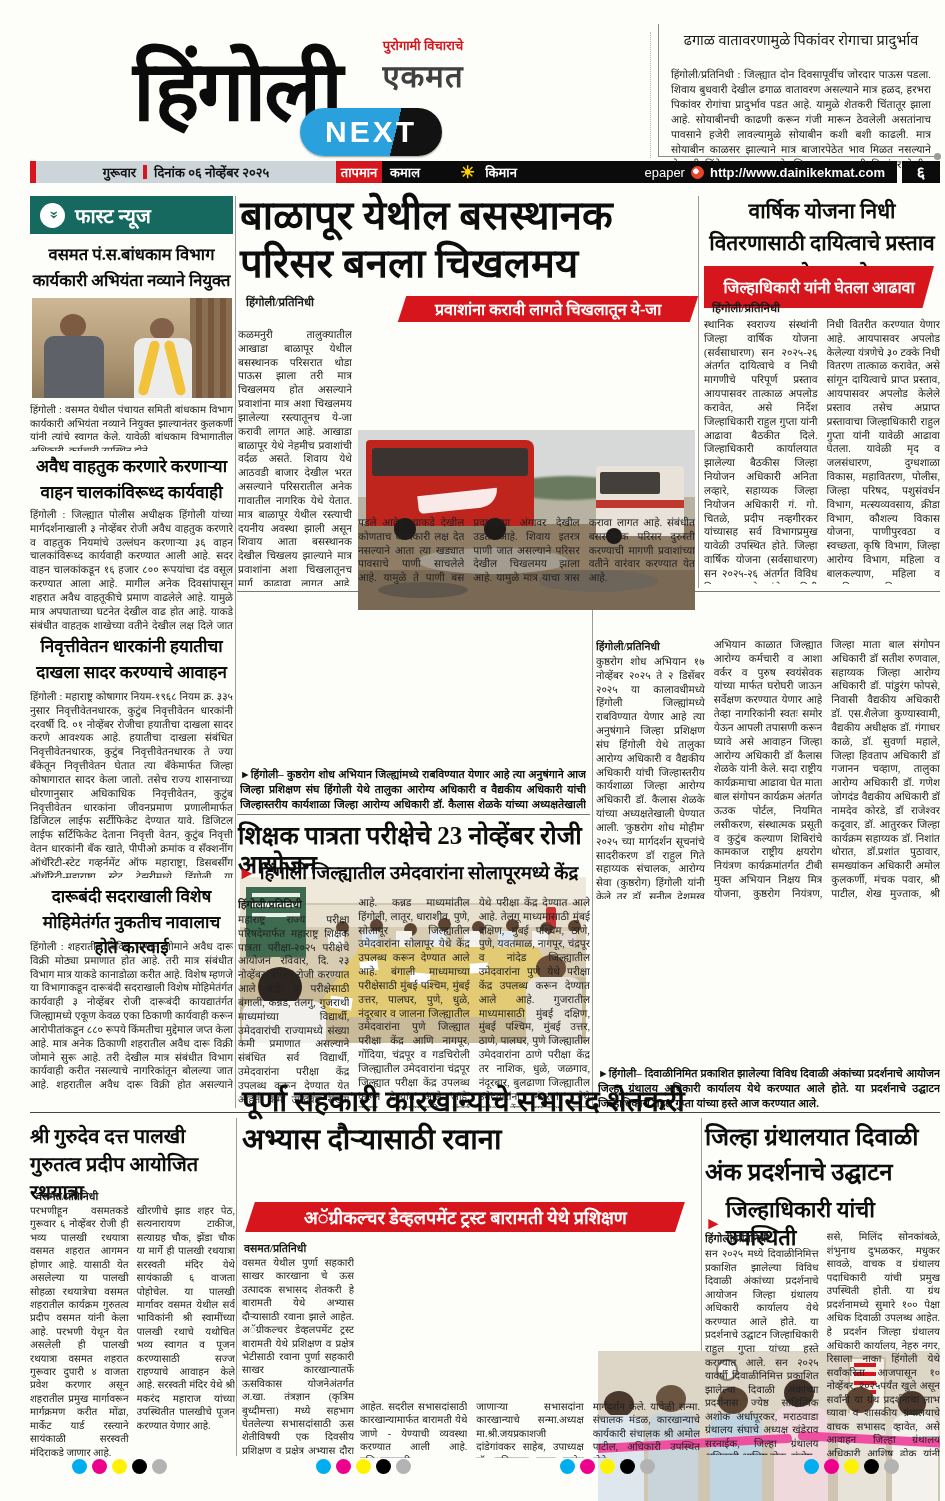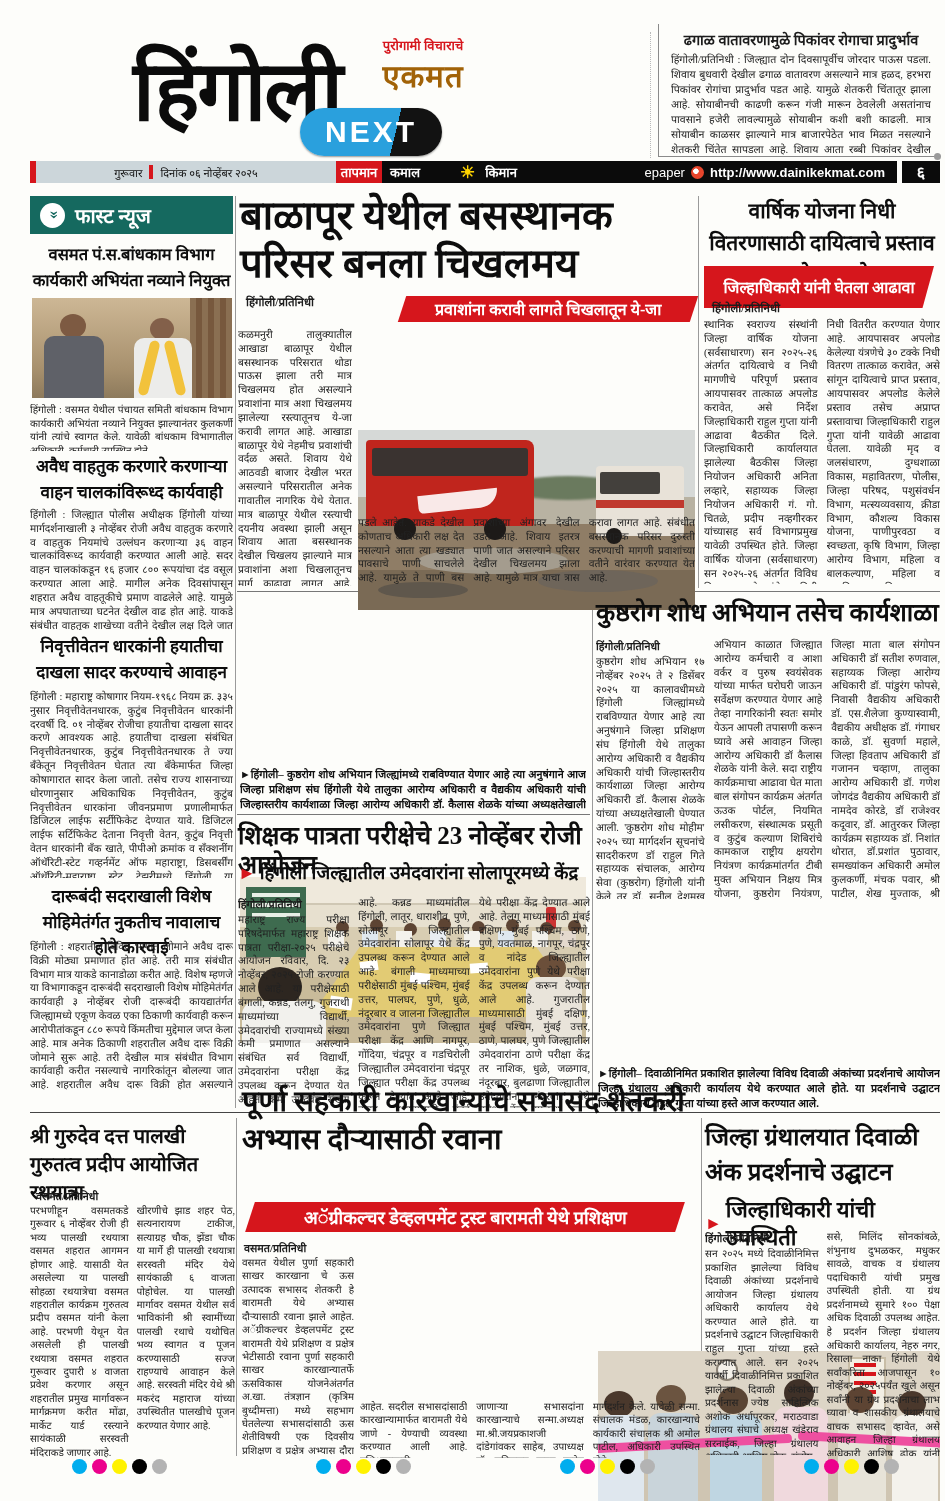--- a/index.html
+++ b/index.html
@@ -3,34 +3,34 @@
 <meta charset="utf-8">
 <style>
   html,body{margin:0;padding:0;background:#e9e9e6;}
   .page{position:relative;width:945px;height:1501px;margin:0 auto;background:#fdfdfa;
         font-family:"Liberation Serif",serif;color:#1c1c1c;overflow:hidden;}
   .abs{position:absolute;}
   
   .m-title{font-size:84px;font-weight:800;line-height:1.05;letter-spacing:-2px;color:#0b0b0b;
            font-family:"DejaVu Sans",sans-serif;}
   .m-tagline{font-size:13px;font-weight:700;color:#d6161c;text-align:center;}
-  .m-brand{font-size:31px;font-weight:800;color:#a16207;text-align:center;letter-spacing:1px;
+  .m-brand{font-size:31px;font-weight:800;color:#404040;text-align:center;letter-spacing:1px;
            font-family:"DejaVu Sans",sans-serif;}
   .next-logo{width:142px;height:48px;background:linear-gradient(104deg,#2aa0dd 0 66%,#121212 66% 100%);
              display:flex;align-items:center;justify-content:center;box-shadow:0 1px 2px rgba(0,0,0,.4);}
   .next-logo span{color:#fff;font-family:"Liberation Sans",sans-serif;font-weight:800;font-size:30px;letter-spacing:3px;}
   .side-rule{border-left:1px dotted #b9b9b9;}
   
   .wbox{border-left:1px solid #8a8a8a;border-bottom:1px solid #8a8a8a;padding:5px 9px 4px 12px;box-sizing:border-box;}
-  .wbox .wt{font-size:14.5px;font-weight:700;text-align:center;margin-bottom:3px;}
+  .wbox .wt{font-size:14.5px;font-weight:400;text-align:center;margin-bottom:18px;}
   .wbox .wb{font-size:10.6px;line-height:1.42;text-align:justify;}
   .wdot{width:7px;height:7px;border-radius:50%;background:#9a9a9a;}
   
   .graybar{background:#ccd6da;display:flex;align-items:center;justify-content:center;gap:7px;
-           font-size:11px;font-weight:400;color:#111;}
+           font-size:13px;font-weight:700;color:#111;}
   .redsep{width:4px;height:14px;background:#d6161c;}
   .blackbar{background:#0b0b0b;color:#fff;display:flex;align-items:center;font-size:13px;font-weight:700;
             font-family:"Liberation Sans",sans-serif;}
   .tempbox{background:#d6161c;color:#fff;display:flex;align-items:center;justify-content:center;
            font-size:13px;font-weight:700;}
   .pgnum{background:#0b0b0b;color:#fff;display:flex;align-items:center;justify-content:center;
          font-size:16px;font-weight:700;}
   .sun{font-size:17px;color:#ffd400;line-height:1;}
   .ep-ic{display:inline-block;width:13px;height:13px;border-radius:50%;
          background:radial-gradient(circle at 38% 40%,#fff 0 2.5px,#e8452c 3px);}
@@ -194,21 +194,20 @@
     <span style="left:90px;top:120px;width:22px;height:12px;background:#fff;transform:rotate(8deg);"></span>
     <span style="left:96px;top:44px;width:13px;height:13px;border-radius:50%;background:#5d4433;box-shadow:34px -2px 0 #5d4433,68px 2px 0 #5d4433,102px -3px 0 #5d4433,136px 0 0 #5d4433,170px -2px 0 #5d4433,204px 1px 0 #5d4433,232px -1px 0 #5d4433;"></span>
     <span style="left:88px;top:54px;width:16px;height:16px;background:#f4f2ec;box-shadow:34px 0 0 #dfe8ef,68px 0 0 #f4f2ec,102px 0 0 #e9edf2,136px 0 0 #f4f2ec,170px 0 0 #dfe8ef,204px 0 0 #f4f2ec,232px 0 0 #e4d9ce;"></span>
     <span style="left:18px;top:90px;width:44px;height:40px;border-radius:50%;background:#2d2620;"></span>
     <span style="left:2px;top:124px;width:84px;height:42px;border-radius:14px 14px 0 0;background:#f2f1ed;"></span>
     <span style="left:296px;top:78px;width:30px;height:26px;border-radius:50%;background:#6b4f3a;"></span>
     <span style="left:286px;top:100px;width:56px;height:66px;border-radius:12px 12px 0 0;background:#e9e4da;"></span>
   </div>
   <div class="abs capt" style="left:240px;top:767px;width:346px;height:46px;">►हिंगोली– कुष्ठरोग शोध अभियान जिल्ह्यांमध्ये राबविण्यात येणार आहे त्या अनुषंगाने आज जिल्हा प्रशिक्षण संघ हिंगोली येथे तालुका आरोग्य अधिकारी व वैद्यकीय अधिकारी यांची जिल्हास्तरीय कार्यशाळा जिल्हा आरोग्य अधिकारी डॉ. कैलास शेळके यांच्या अध्यक्षतेखाली घेण्यात आली.</div>
 
-  <div class="abs hl" style="left:596px;top:598px;width:344px;font-size:25px;line-height:1.2;">कुष्ठरोग शोध अभियान तसेच कार्यशाळा</div>
   <div class="abs" style="left:596px;top:638px;width:344px;">
     <div class="colrow" style="height:262px;">
       <div style="overflow:hidden;">
         <div class="byline" style="font-size:10.8px;margin-bottom:2px;">हिंगोली/प्रतिनिधी</div>
         <div class="btxt" style="height:244px;">कुष्ठरोग शोध अभियान १७ नोव्हेंबर २०२५ ते २ डिसेंबर २०२५ या कालावधीमध्ये हिंगोली जिल्ह्यांमध्ये राबविण्यात येणार आहे त्या अनुषंगाने जिल्हा प्रशिक्षण संघ हिंगोली येथे तालुका आरोग्य अधिकारी व वैद्यकीय अधिकारी यांची जिल्हास्तरीय कार्यशाळा जिल्हा आरोग्य अधिकारी डॉ. कैलास शेळके यांच्या अध्यक्षतेखाली घेण्यात आली. 'कुष्ठरोग शोध मोहीम' २०२५ च्या मार्गदर्शन सूचनांचे सादरीकरण डॉ राहुल गिते सहाय्यक संचालक, आरोग्य सेवा (कुष्ठरोग) हिंगोली यांनी केले तर डॉ. सुनील देशमुख यांनी रिपोर्टींग फॉरमॅट विषयी मार्गदर्शन केले यावेळी जिल्हाआरोग्य अधिकारी डॉ. कैलास शेळके यांनी या</div>
       </div>
       <div class="btxt">अभियान काळात जिल्ह्यात आरोग्य कर्मचारी व आशा वर्कर व पुरुष स्वयंसेवक यांच्या मार्फत घरोघरी जाऊन सर्वेक्षण करण्यात येणार आहे तेव्हा नागरिकांनी स्वतः समोर येऊन आपली तपासणी करून घ्यावे असे आवाहन जिल्हा आरोग्य अधिकारी डॉ कैलास शेळके यांनी केले. सदा राष्ट्रीय कार्यक्रमाचा आढावा घेत माता बाल संगोपन कार्यक्रम अंतर्गत ऊउक पोर्टल, नियमित लसीकरण, संस्थात्मक प्रसूती व कुटुंब कल्याण शिबिरांचे कामकाज राष्ट्रीय क्षयरोग नियंत्रण कार्यक्रमांतर्गत टीबी मुक्त अभियान निक्षय मित्र योजना, कुष्ठरोग नियंत्रण, आणि साथरोग नियंत्रण याबाबत सविस्तर आढावा घेऊन मार्गदर्शन करण्यात आले. यावेळी जिल्हा क्षयरोग अधिकारी डॉ. देवेंद्र जायभाये होते.</div>
       <div class="btxt">जिल्हा माता बाल संगोपन अधिकारी डॉ सतीश रुणवाल, सहाय्यक जिल्हा आरोग्य अधिकारी डॉ. पांडुरंग फोपसे, निवासी वैद्यकीय अधिकारी डॉ. एस.शैलेजा कुण्यास्वामी, वैद्यकीय अधीक्षक डॉ. गंगाधर काळे, डॉ. सुवर्णा महाले, जिल्हा हिवताप अधिकारी डॉ गजानन चव्हाण, तालुका आरोग्य अधिकारी डॉ. गणेश जोगदंड वैद्यकीय अधिकारी डॉ नामदेव कोरडे, डॉ राजेश्वर कदूवार, डॉ. आतुरकर जिल्हा कार्यक्रम सहाय्यक डॉ. निशांत थोरात, डॉ.प्रशांत पुठावार, समख्यांकन अधिकारी अमोल कुलकर्णी, मंचक पवार, श्री पाटील, शेख मुज्ताक, श्री गायकवाड व प्राथमिक आरोग्य केंद्राचे वैद्यकीय अधिकारी व जिल्हास्तरीय पर्यवेक्षक उपस्थित होते.</div>
     </div>
   </div>

